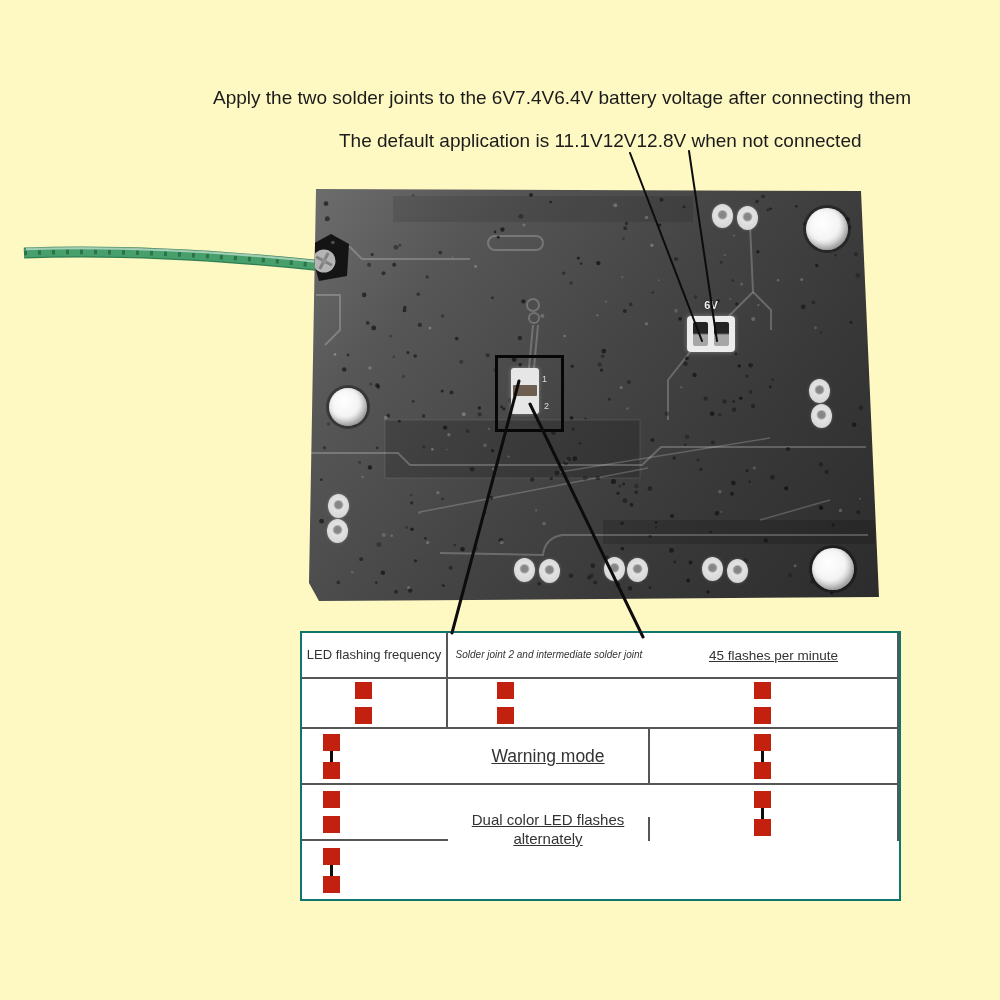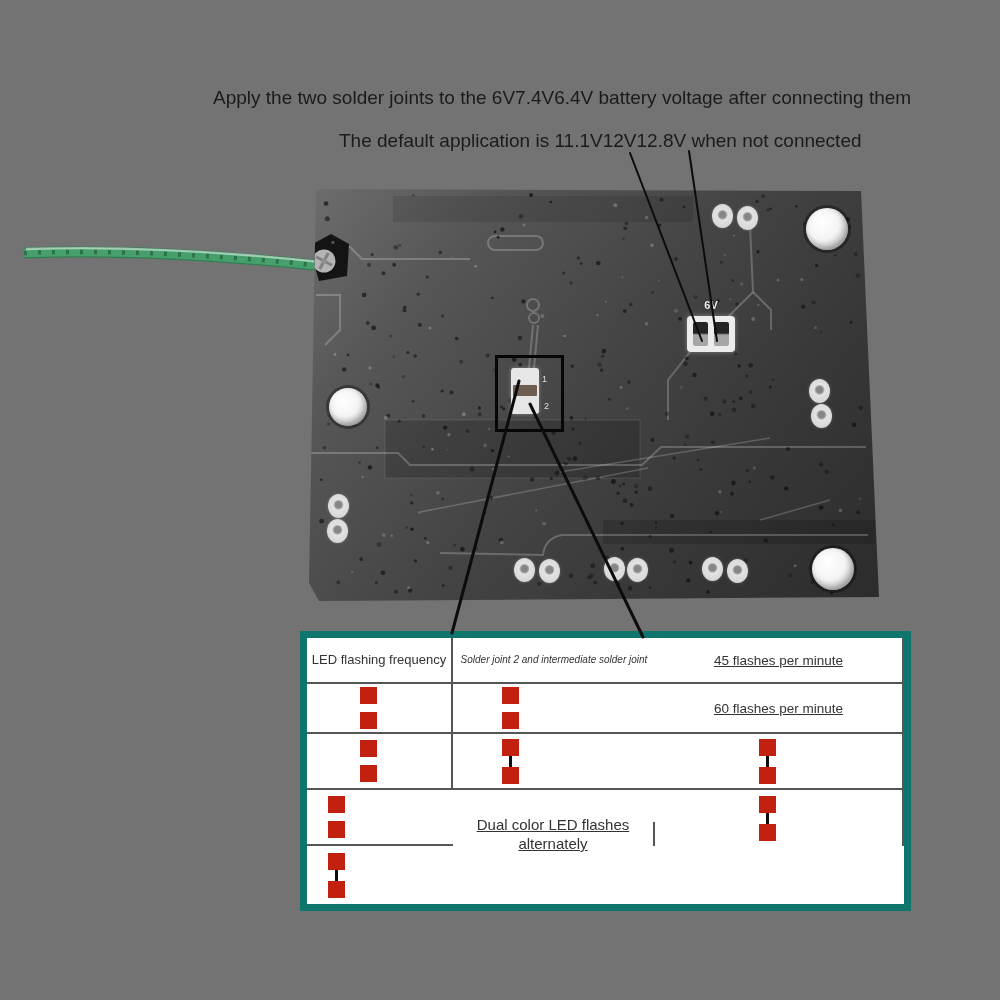--- a/index.html
+++ b/index.html
@@ -1,16 +1,16 @@
 <!DOCTYPE html>
 <html style="--red: #c22110; --bridge: #0d0d0d; --wire: #47a06c; --tborder: #565656;"><head>
 <meta charset="utf-8">
 <style>
   html,body{margin:0;padding:0;background:#ffffff;}
-  #stage{position:relative;width:1000px;height:1000px;background:#737373;overflow:hidden;
+  #stage{position:relative;width:1000px;height:1000px;background:#fef9c3;overflow:hidden;
          font-family:"Liberation Sans", sans-serif;color:#1c1c1c;}
 
   
   .headline{position:absolute;font-size:19px;line-height:22px;white-space:nowrap;color:#1b1b1b;}
   #l1{left:213px;top:87px;}
   #l2{left:339px;top:130px;text-align:center;}
 
   
   #wire-svg,#overlay{position:absolute;left:0;top:0;pointer-events:none;}
   #wire-svg{z-index:1;}
@@ -38,21 +38,21 @@
     background:#e6e6e6;border-radius:3px;box-shadow:0 0 4px rgba(255,255,255,0.3);}
   .cband{position:absolute;left:2px;top:17px;width:24px;height:11px;background:#6e5e50;border-radius:1px;}
   .clab{position:absolute;z-index:2;font-size:9px;color:rgba(255,255,255,0.8);}
   #cl1{left:239px;top:186px;} #cl2{left:241px;top:213px;}
   .abox{position:absolute;left:192px;top:167px;width:63px;height:71px;z-index:4;
     border:3px solid #070707;background:transparent;}
 
   
   #config-table{position:absolute;left:300px;top:631px;z-index:4;
     display:grid;grid-template-columns:146px 202px 249px;grid-template-rows:46px 50px 56px 56px 58px;
-    border:7px solid #0f766e;background:#ffffff;}
+    border:2px solid #0f766e;background:#ffffff;}
   .cell{border-right:2px solid var(--tborder);border-bottom:2px solid var(--tborder);
     display:flex;align-items:center;justify-content:center;text-align:center;
     color:#333333;box-sizing:border-box;padding:2px 4px;}
   .cell.lastcol{border-right:none;} .lastrow .cell{border-bottom:none;}
   .head{font-size:13px;line-height:16px;}
   .head.c3{font-size:10px;white-space:nowrap;padding:16px 2px;font-style:italic;}
   .rlabel{font-size:13.5px;line-height:17px;text-decoration:underline;}
   .rlabel.big{font-size:17.5px;}
   .rlabel.med{font-size:15px;line-height:19px;margin-top:32px;}
   .mcell{padding:0;}
@@ -456,36 +456,36 @@
         </div>
     </div>
     <div class="cell mcell col3 lastcol">
       <div class="mk">
           <span class="sq"></span>
           <span class="br"></span>
           <span class="sq"></span>
         </div>
     </div>
 
-    <div class="cell rlabel">60 flashes per minute</div>
     <div class="cell mcell col2">
       <div class="mk">
           <span class="sq"></span>
           <span class="br"></span>
           <span class="sq"></span>
         </div>
     </div>
     <div class="cell mcell col3 lastcol">
       <div class="mk connected">
           <span class="sq"></span>
           <span class="br"></span>
           <span class="sq"></span>
         </div>
     </div>
 
+    <div class="cell rlabel big">Warning mode</div>
     <div class="cell mcell col2">
       <div class="mk connected">
           <span class="sq"></span>
           <span class="br"></span>
           <span class="sq"></span>
         </div>
     </div>
     <div class="cell mcell col3 lastcol">
       <div class="mk">
           <span class="sq"></span>

